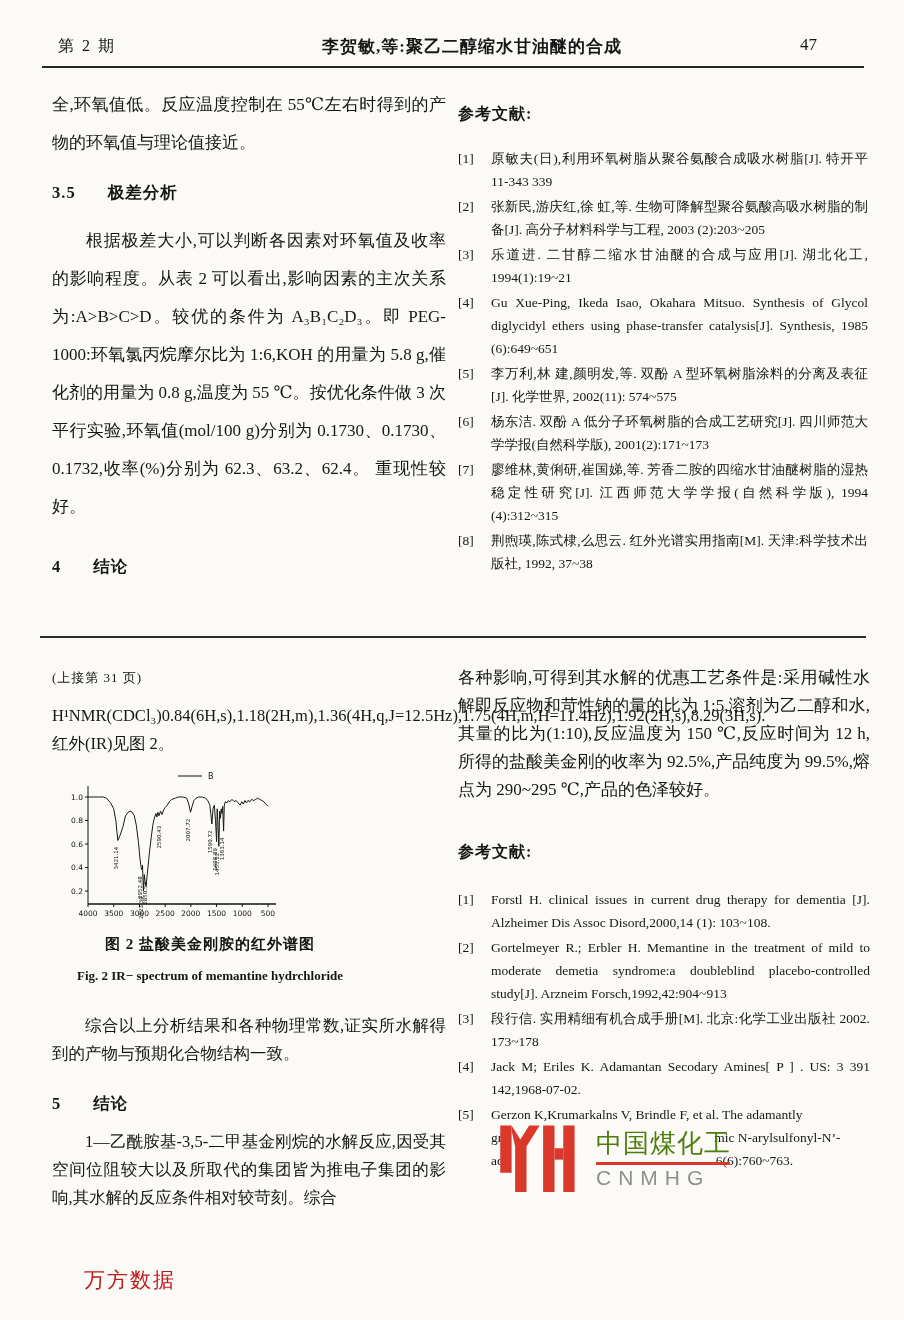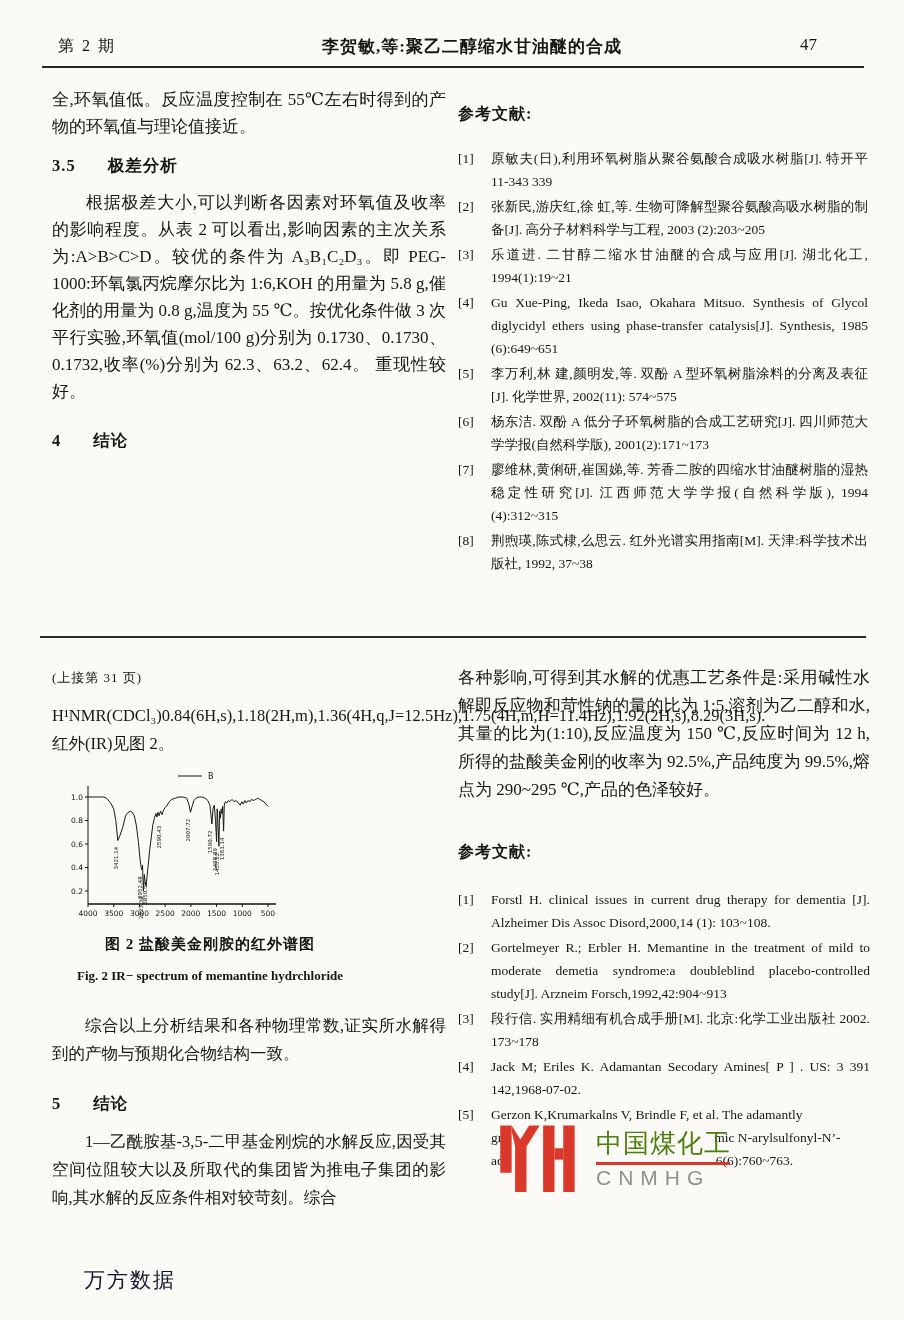--- a/index.html
+++ b/index.html
@@ -9,21 +9,21 @@
     font-family:"Liberation Serif","DejaVu Serif",serif;
   }
   .abs{position:absolute;}
   
   .hdr-issue{left:58px;top:36px;font-size:16px;letter-spacing:2px;}
   .hdr-title{left:0;top:35px;width:904px;text-align:center;font-weight:bold;font-size:17px;letter-spacing:1px;margin-left:20px;}
   .hdr-page{left:800px;top:35px;font-size:17px;}
   .hdr-rule{left:42px;top:66px;width:822px;height:2px;background:#262626;}
   
   .col{position:absolute;text-align:justify;}
-  .col-tl{left:52px;top:86px;width:394px;font-size:17px;line-height:27px;}
+  .col-tl{left:52px;top:86px;width:394px;font-size:17px;line-height:38px;}
   .col-tr{left:458px;top:104px;width:410px;}
   .col-bl{left:52px;top:664px;width:394px;font-size:16.5px;line-height:28px;}
   .col-br{left:458px;top:664px;width:412px;font-size:17px;line-height:28px;}
   .para{margin:0;}
   .indent{text-indent:2em;}
   .sec-head{font-weight:bold;font-size:16.5px;margin:12px 0 10px 0;letter-spacing:1px;}
   .sec-head .sec-no{margin-right:32px;}
   .refs-head{font-weight:bold;font-size:16px;margin:0 0 22px 0;letter-spacing:1px;}
   .refs{font-size:13.5px;line-height:23px;text-align:justify;}
   .ref{position:relative;padding-left:33px;margin:0 0 2px 0;}
@@ -39,21 +39,21 @@
   .chart-svg{display:block;}
   .chart-svg text{font-family:"DejaVu Sans","Liberation Sans",sans-serif;} .mt22{margin-top:22px;}
   
   .wm{position:absolute;left:500px;top:1122px;width:250px;height:72px;}
   .wm-cn{position:absolute;left:96px;top:8px;font-size:26px;line-height:26px;color:#4d7c0f;
          font-family:"Liberation Sans","DejaVu Sans",sans-serif;letter-spacing:1px;}
   .wm-rule{position:absolute;left:96px;top:40px;width:134px;height:3px;background:#d9382a;}
   .wm-en{position:absolute;left:96px;top:44px;font-size:21px;color:#8f8f8f;letter-spacing:7px;
          font-family:"Liberation Sans","DejaVu Sans",sans-serif;}
   
-  .footer-brand{left:84px;top:1266px;font-size:21px;letter-spacing:2px;color:#0f172a;
+  .footer-brand{left:84px;top:1266px;font-size:21px;letter-spacing:2px;color:#b91c1c;
                 font-family:"Liberation Sans","DejaVu Sans",sans-serif;font-weight:500;}
   .divider{left:40px;top:636px;width:826px;height:2px;background:#2c2c2c;}
 </style>
 </head>
 <body>
 
 <div class="abs hdr-issue">第 2 期</div>
 <div class="abs hdr-title">李贺敏,等:聚乙二醇缩水甘油醚的合成</div>
 <div class="abs hdr-page">47</div>
 <div class="abs hdr-rule"></div>

